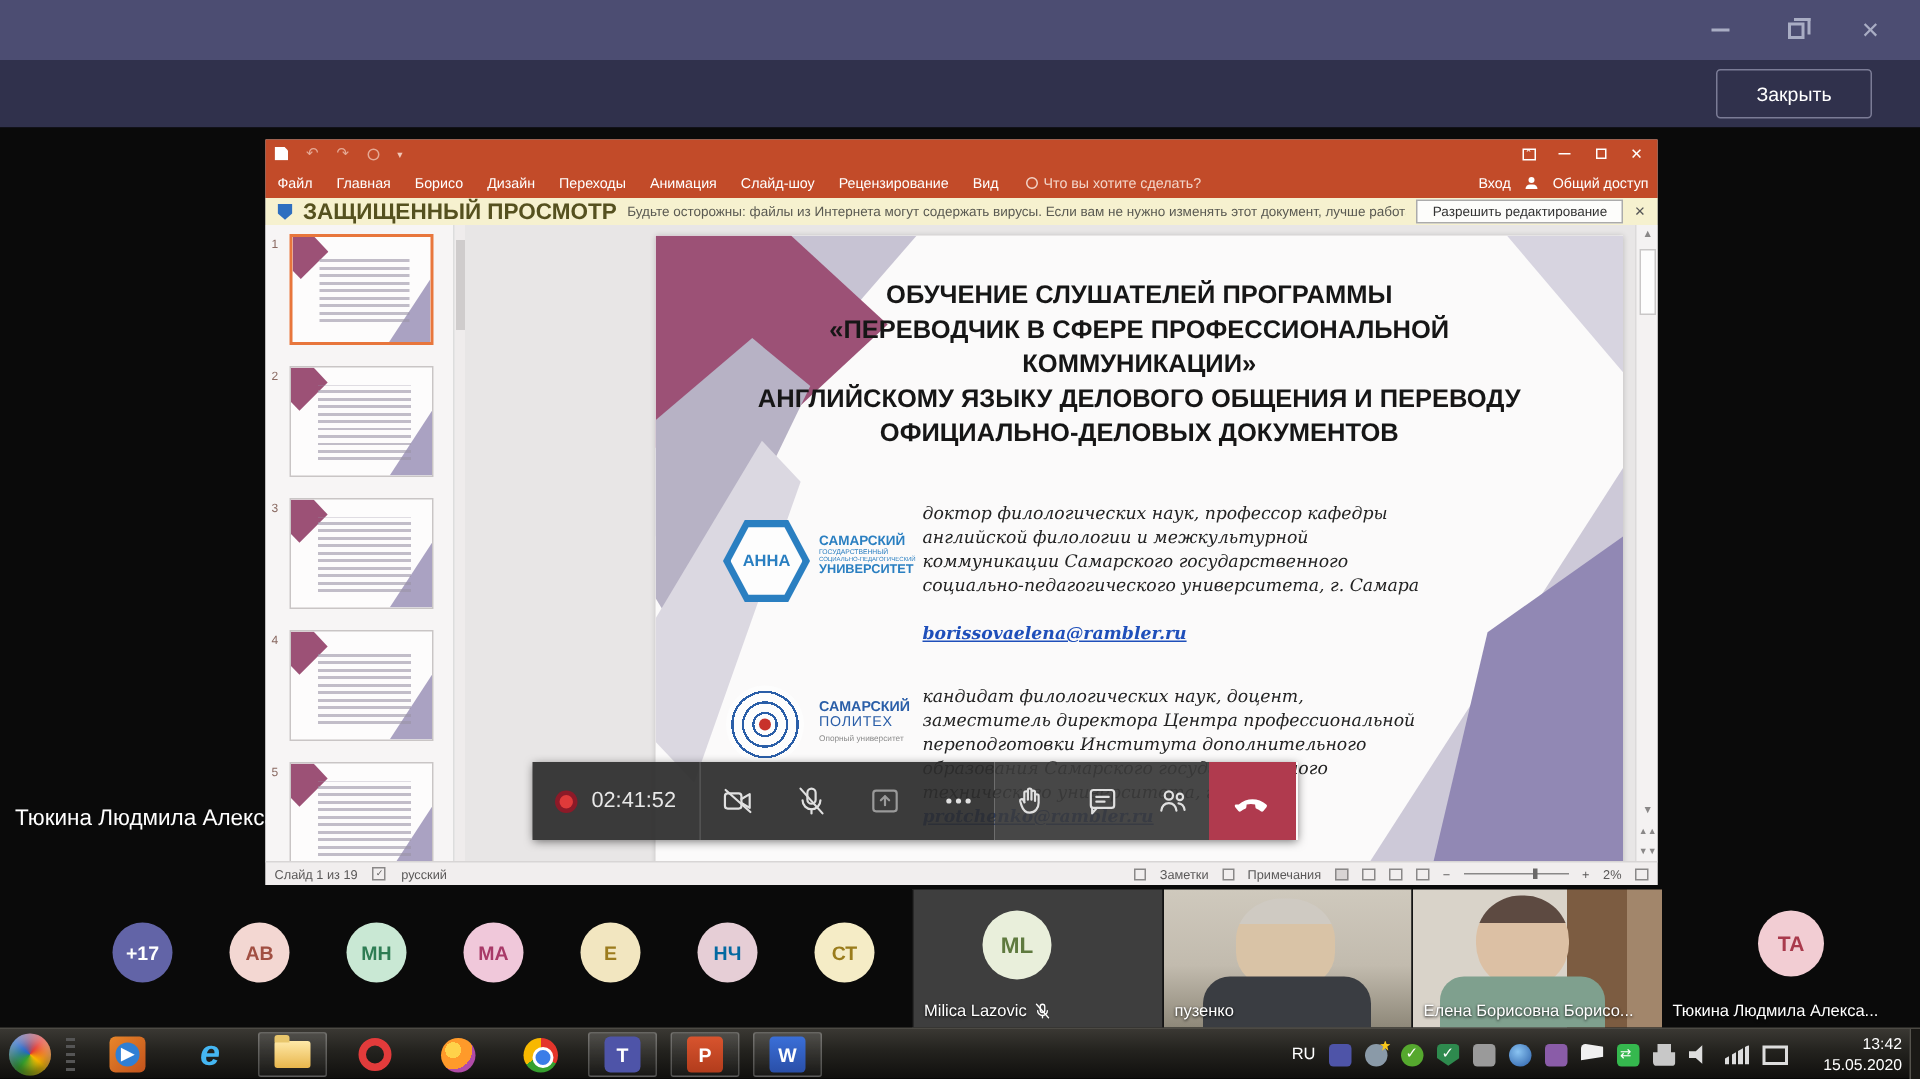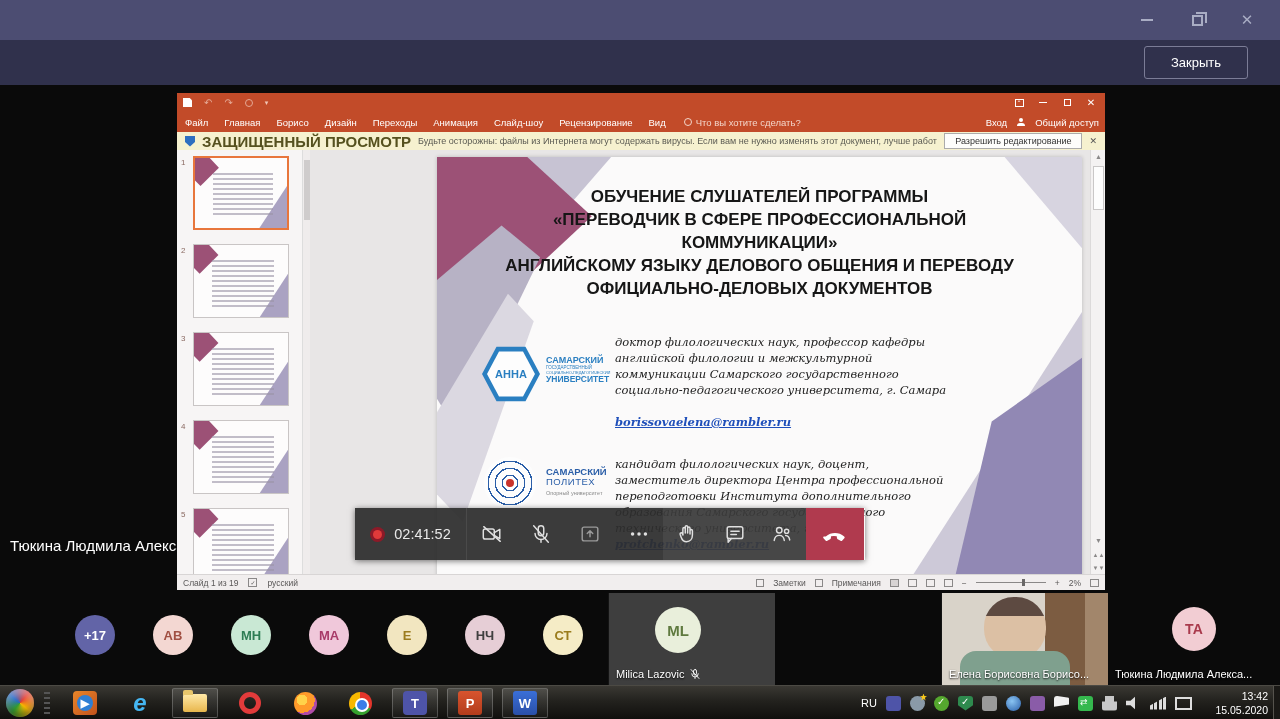--- a/index.html
+++ b/index.html
@@ -145,21 +145,21 @@
   
   #strip { position:absolute; left:0; top:508px; width:1280px; height:92px; background:#0a0a0a; }
   #avatars { position:absolute; left:75px; top:22px; display:flex; gap:38px; }
   .avatar { width:40px; height:40px; border-radius:50%; display:flex; align-items:center; justify-content:center;
     font-size:13px; font-weight:bold; cursor:pointer; }
   .av0 { background:#6264a7; color:#fff; }
   .av1 { background:#f3d7d2; color:#a14f42; }
   .av2 { background:#c9e8d4; color:#2e7d54; }
   .av3 { background:#f0c8da; color:#a83a68; }
   .av4 { background:#f2e6c0; color:#9c7c1e; }
-  .av5 { background:#e6ced6; color:#404040; }
+  .av5 { background:#e6ced6; color:#0369a1; }
   .av6 { background:#f5ecc6; color:#9a7c1c; }
   .tile { position:absolute; top:0; height:92px; overflow:hidden; cursor:pointer; }
   .tile-label { position:absolute; left:7px; bottom:5px; color:#fff; font-size:11px; text-shadow:0 1px 2px #000;
     white-space:nowrap; display:flex; align-items:center; gap:5px; }
   #tile-ml { left:608px; width:167px; background:#3e3e3e; border-left:1px solid #141414; }
   #tile-ml .avatar { position:absolute; left:46px; top:14px; width:46px; height:46px; background:#e9efdb; color:#5f7a3f; font-size:15px; }
   .mic-mini { width:12px; height:12px; }
   .mic-mini svg { width:12px; height:12px; stroke:#fff; fill:none; stroke-width:1.8; stroke-linecap:round; }
   #tile-puz { left:775px; width:166px; background:linear-gradient(180deg,#cfc9bd 0%,#c2bbae 55%,#8e8879 100%); border-left:1px solid #141414; }
   .head1 { position:absolute; left:48px; top:6px; width:66px; height:60px; border-radius:46% 46% 40% 40%;
@@ -506,20 +506,27 @@
           <svg viewBox="0 0 24 24">
               <rect x="9" y="3" width="6" height="11" rx="3"></rect>
               <path d="M5.5 11.5a6.5 6.5 0 0013 0"></path>
               <line x1="12" y1="18" x2="12" y2="21"></line>
               <line x1="4" y1="3" x2="20" y2="21"></line>
             </svg>
         </span>
       </div>
     </div>
 
+    <div class="tile" id="tile-puz">
+      <div class="head1"></div>
+      <div class="body1"></div>
+      <div class="tile-label">
+        <span>пузенко</span>
+      </div>
+    </div>
 
     <div class="tile" id="tile-el">
       <div class="head2"></div>
       <div class="body2"></div>
       <div class="tile-label">
         <span>Елена Борисовна Борисо...</span>
       </div>
     </div>
 
     <div class="tile" id="tile-ta">

